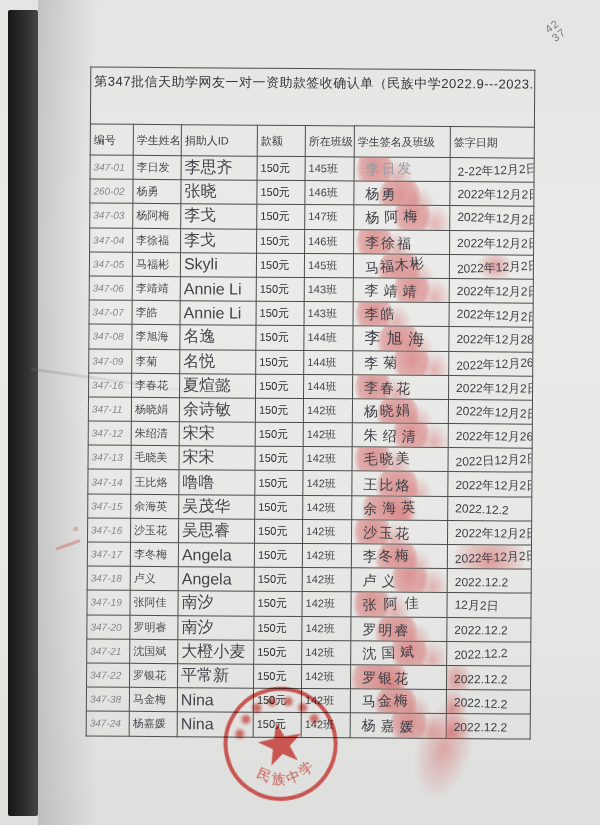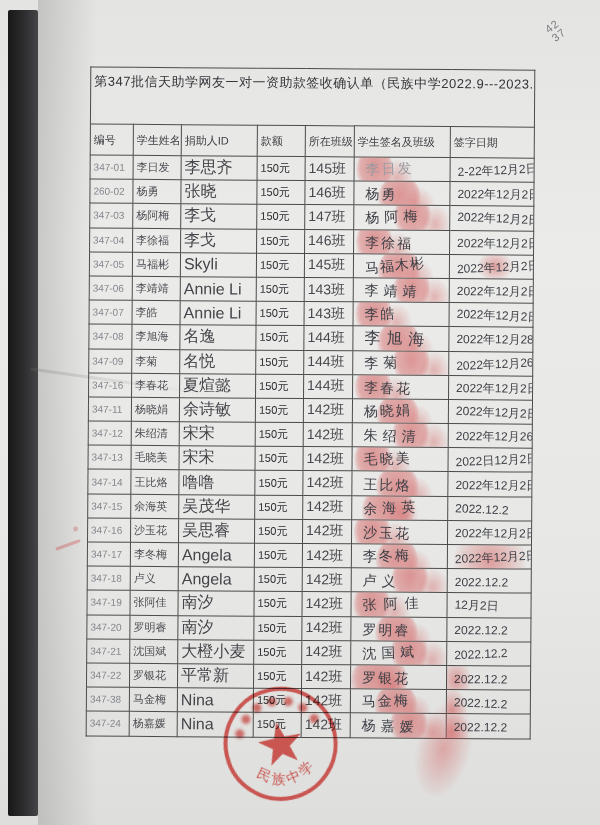--- a/index.html
+++ b/index.html
@@ -51,25 +51,25 @@
     font-weight:normal;text-align:left;vertical-align:middle;
   }
   tr.title-row td{
     height:50px;vertical-align:top;text-align:center;padding-top:5px;
     font-size:13px;color:#35363a;letter-spacing:.5px;
   }
   tr.head-row th{
     height:28px;font-size:11px;color:#3c3d42;border-radius:9px;
   }
   tbody.rows tr{height:24.2px;}
-  td.c-id{font-size:10px;color:#84868c;}
+  td.c-id{font-size:10px;color:#84868c;font-style:italic;}
   td.c-student{font-size:11px;color:#4c4d52;}
   td.c-donor{font-size:16px;color:#44454a;}
   td.c-amount{font-size:11px;font-weight:bold;color:#2c2d32;vertical-align:top;padding-top:2px;border-radius:9px;}
-  td.c-class{font-size:14px;color:#46474c;vertical-align:top;padding-top:3px;}
+  td.c-class{font-size:11px;color:#46474c;vertical-align:top;padding-top:3px;}
   td.c-sig,td.c-date{position:relative;}
   
   .hw{color:#3e4047;display:inline-block;}
   .sig{font-size:14px;letter-spacing:2px;position:relative;z-index:2;padding-left:8px;}
   .date{font-size:12px;letter-spacing:0;position:relative;z-index:2;padding-left:4px;}
   tbody.rows tr:nth-child(odd) .sig{transform:rotate(-2.5deg);}
   tbody.rows tr:nth-child(even) .sig{transform:rotate(1.5deg) translateY(1px);}
   tbody.rows tr:nth-child(3n) .sig{letter-spacing:5px;}
   tbody.rows tr:nth-child(4n+1) .date{transform:rotate(-3deg);}
   tbody.rows tr:nth-child(4n+3) .date{transform:rotate(2deg);}

